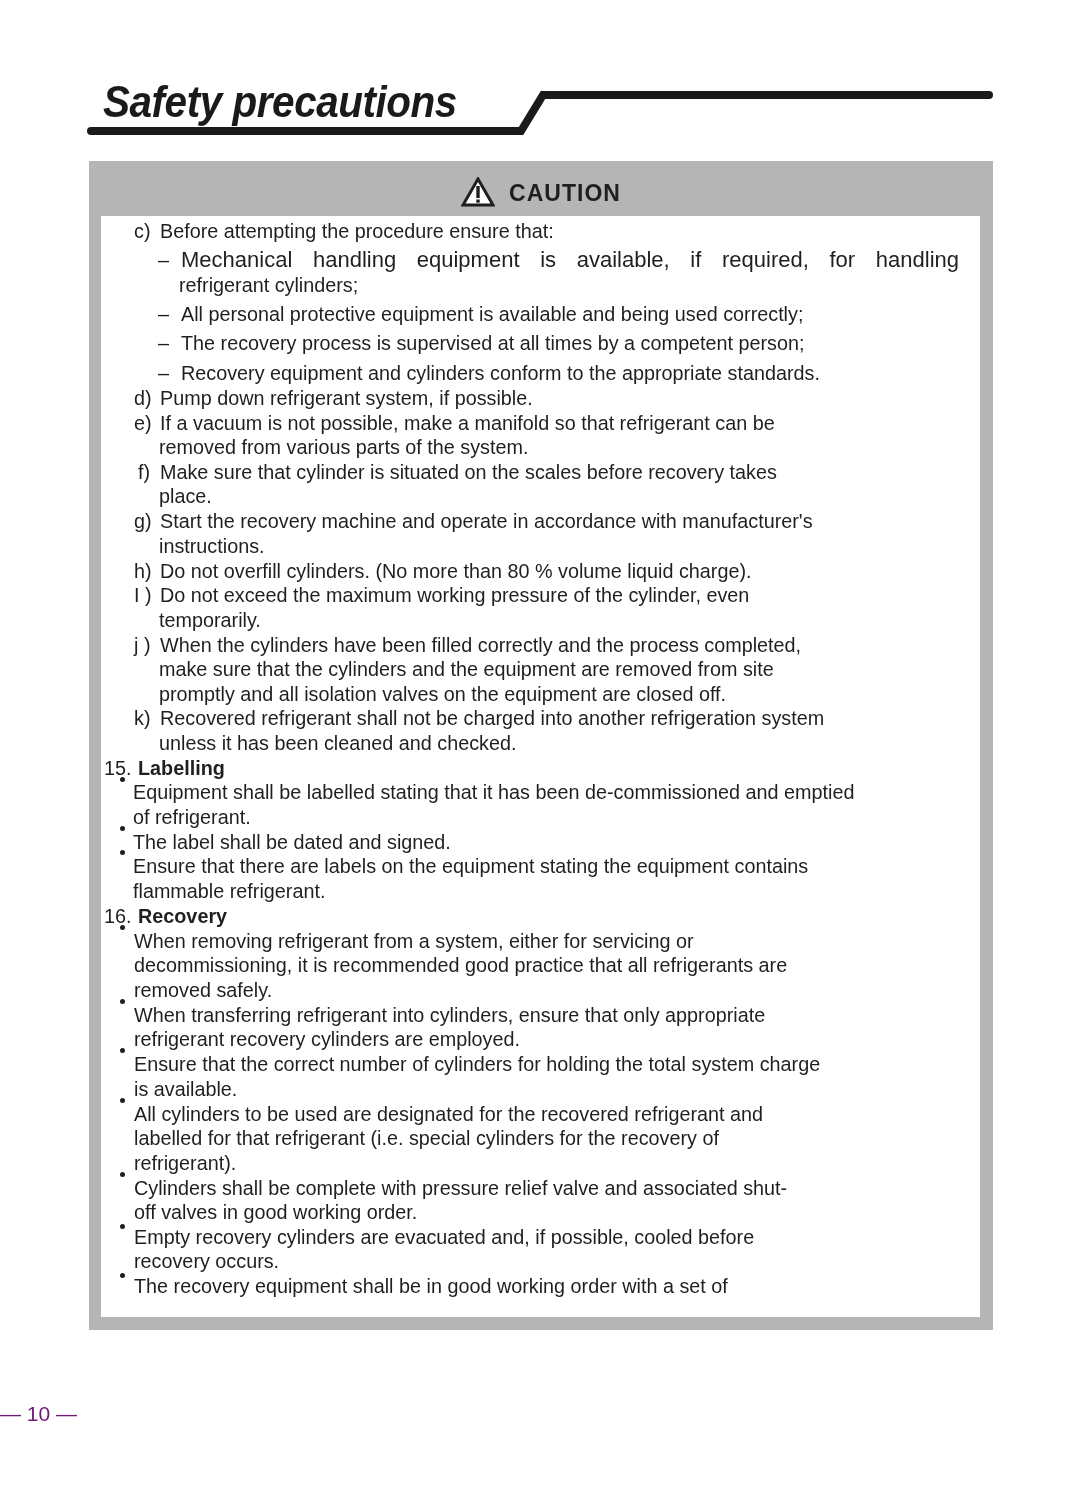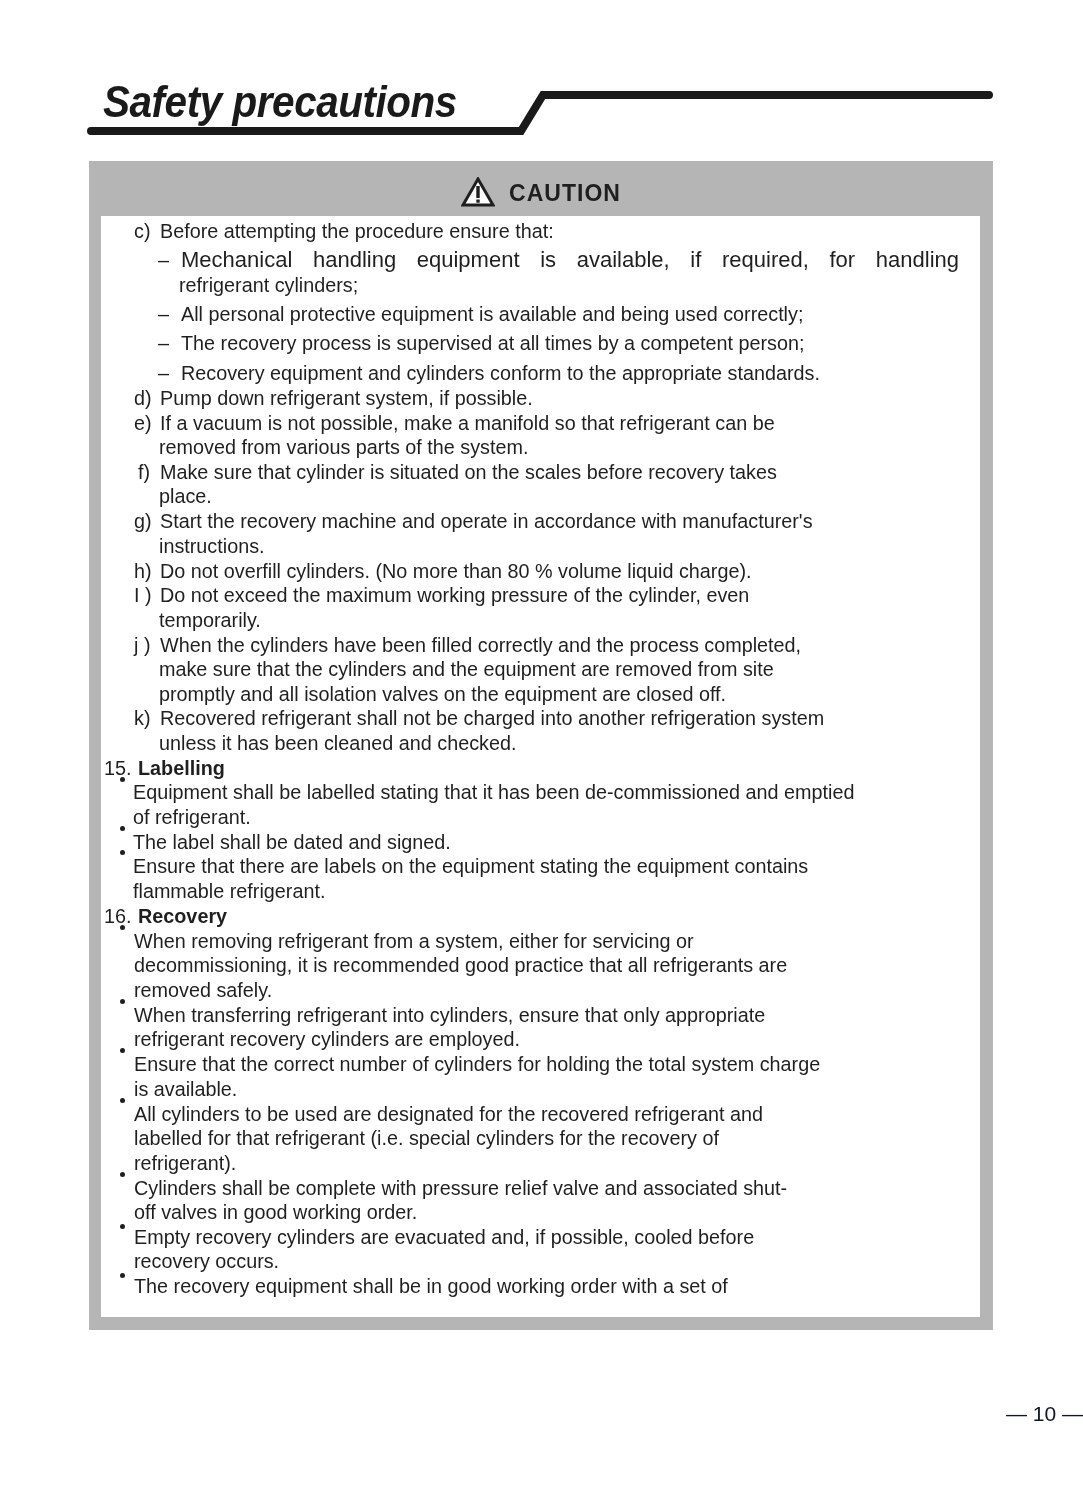--- a/index.html
+++ b/index.html
@@ -39,22 +39,22 @@
       white-space: nowrap; color: #1f1f1f;
       transform: scaleX(0.965); transform-origin: left center;
     }
     .ln.justify { transform: none; }
     .bold { font-weight: bold; }
     .bullet-dot {
       position: absolute; width: 5px; height: 5px; border-radius: 50%;
       background: #1f1f1f;
     }
     .page-number {
-      position: absolute; left: 0; width: 1083px; top: 1402px; text-align: right;
-      font-size: 21px; color: #0f172a;
+      position: absolute; left: 0; width: 1083px; top: 1402px; text-align: left;
+      font-size: 21px; color: #701a75;
     }
   </style>
 </head>
 <body>
 
 <div class="page-title">Safety precautions</div>
 <svg class="header-rule" width="1083" height="150">
   <polyline points="91,131 521,131 543,95 989,95" fill="none" stroke="#1a1a1a" stroke-width="8" stroke-linecap="round" stroke-linejoin="miter"></polyline>
 </svg>
 

